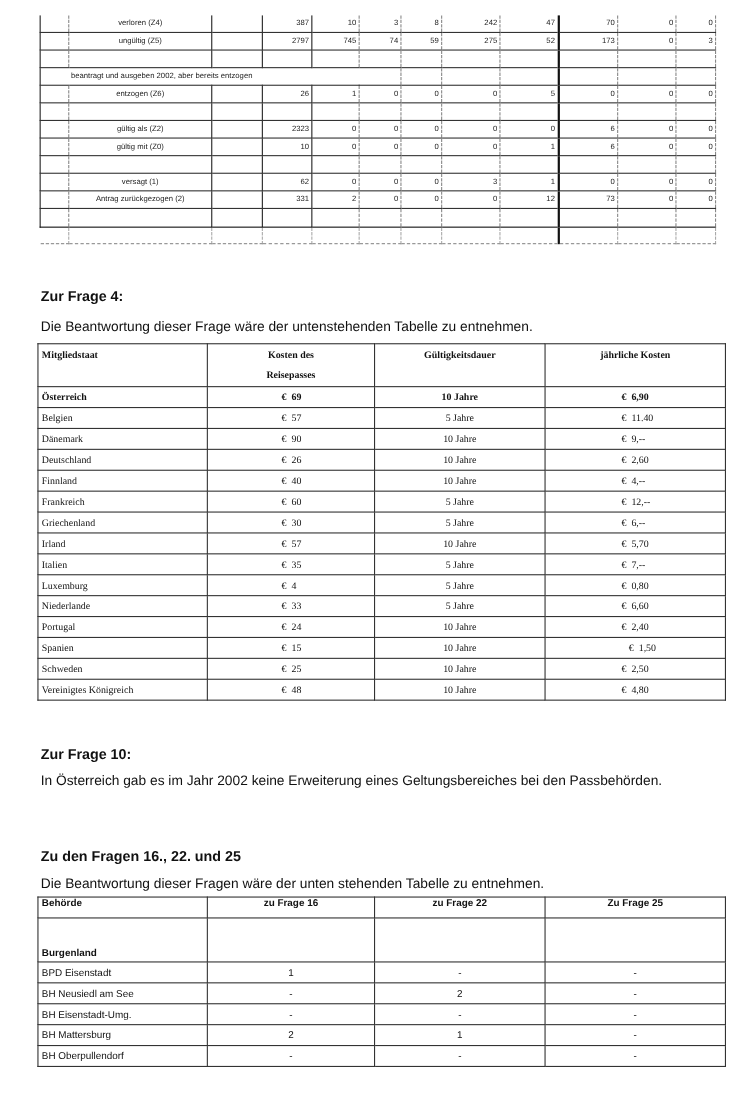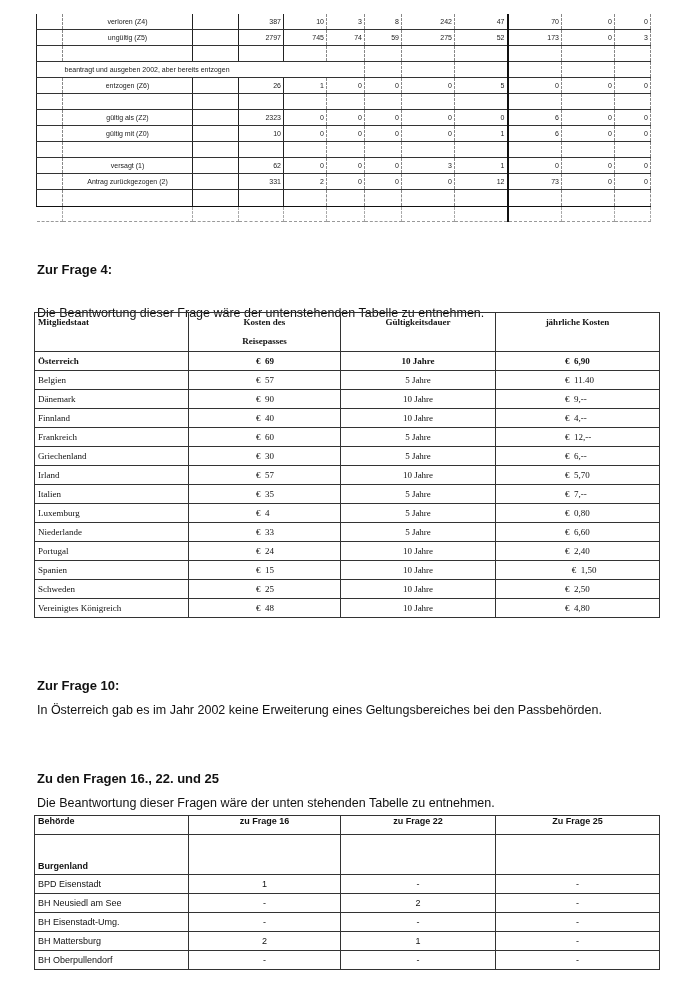--- a/index.html
+++ b/index.html
@@ -245,21 +245,21 @@
         <td class="" style="border-left:none;"></td>
         <td class="thickR" style="border-left:none;"></td>
         <td class="" style="border-left:none;"></td>
         <td class="" style="border-left:none;"></td>
         <td class="" style="border-left:none;"></td>
       </tr>
     </tbody>
 </table>
 
 <div class="abs heading" style="top:262px;">Zur Frage 4:</div>
-<div class="abs para" style="top:302px;">Die Beantwortung dieser Frage wäre der untenstehenden Tabelle zu entnehmen.</div>
+<div class="abs para" style="top:286px;">Die Beantwortung dieser Frage wäre der untenstehenden Tabelle zu entnehmen.</div>
 
 <table class="grid" id="frage4-table" style="top:312px;font-family:Liberation Serif, serif;">
   <colgroup>
     <col style="width:154px">
       <col style="width:152px">
       <col style="width:155px">
       <col style="width:164px">
   </colgroup>
   <thead>
     <tr>
@@ -291,20 +291,26 @@
         <td class="c">5 Jahre</td>
         <td class="c"><span class="euro" style="white-space: pre; min-width: 38px;">€  11.40</span></td>
       </tr>
       <tr>
         <td>Dänemark</td>
         <td class="c"><span class="euro" style="white-space: pre;">€  90</span></td>
         <td class="c">10 Jahre</td>
         <td class="c"><span class="euro" style="white-space: pre; min-width: 38px;">€  9,--</span></td>
       </tr>
       <tr>
+        <td>Deutschland</td>
+        <td class="c"><span class="euro" style="white-space: pre;">€  26</span></td>
+        <td class="c">10 Jahre</td>
+        <td class="c"><span class="euro" style="white-space: pre; min-width: 38px;">€  2,60</span></td>
+      </tr>
+      <tr>
         <td>Finnland</td>
         <td class="c"><span class="euro" style="white-space: pre;">€  40</span></td>
         <td class="c">10 Jahre</td>
         <td class="c"><span class="euro" style="white-space: pre; min-width: 38px;">€  4,--</span></td>
       </tr>
       <tr>
         <td>Frankreich</td>
         <td class="c"><span class="euro" style="white-space: pre;">€  60</span></td>
         <td class="c">5 Jahre</td>
         <td class="c"><span class="euro" style="white-space: pre; min-width: 38px;">€  12,--</span></td>

